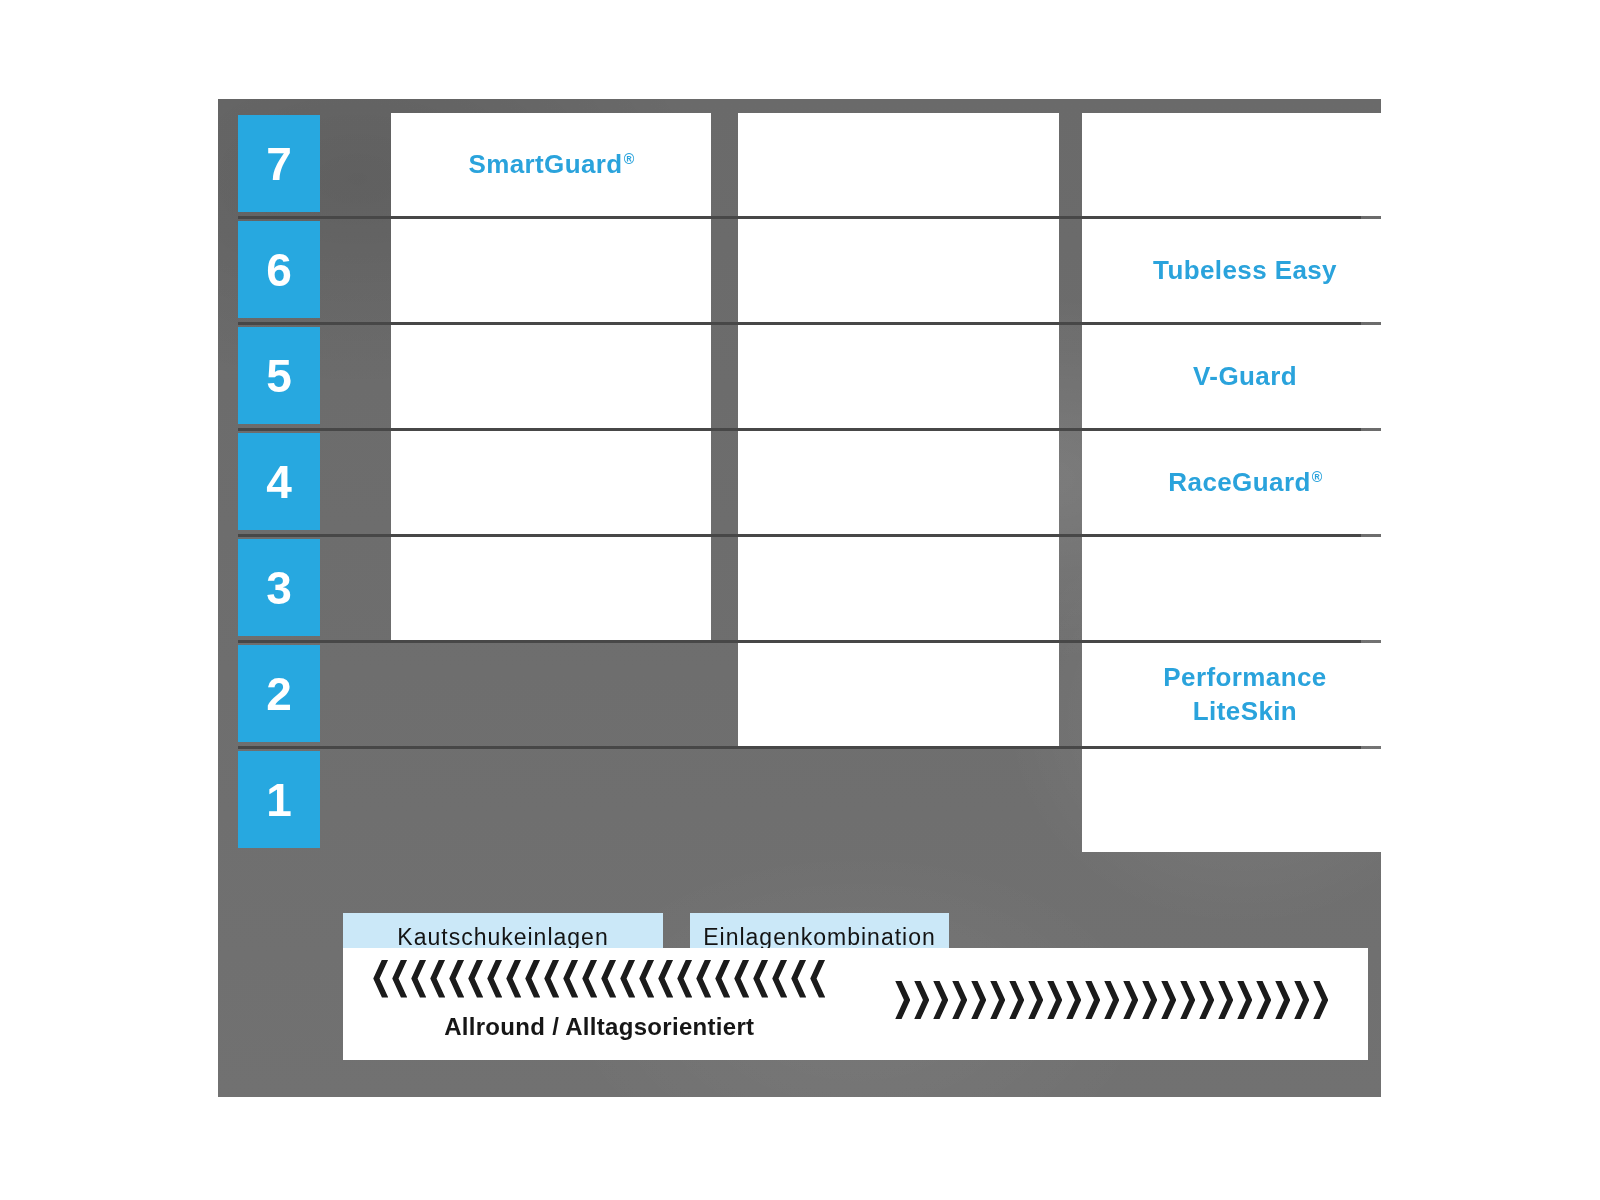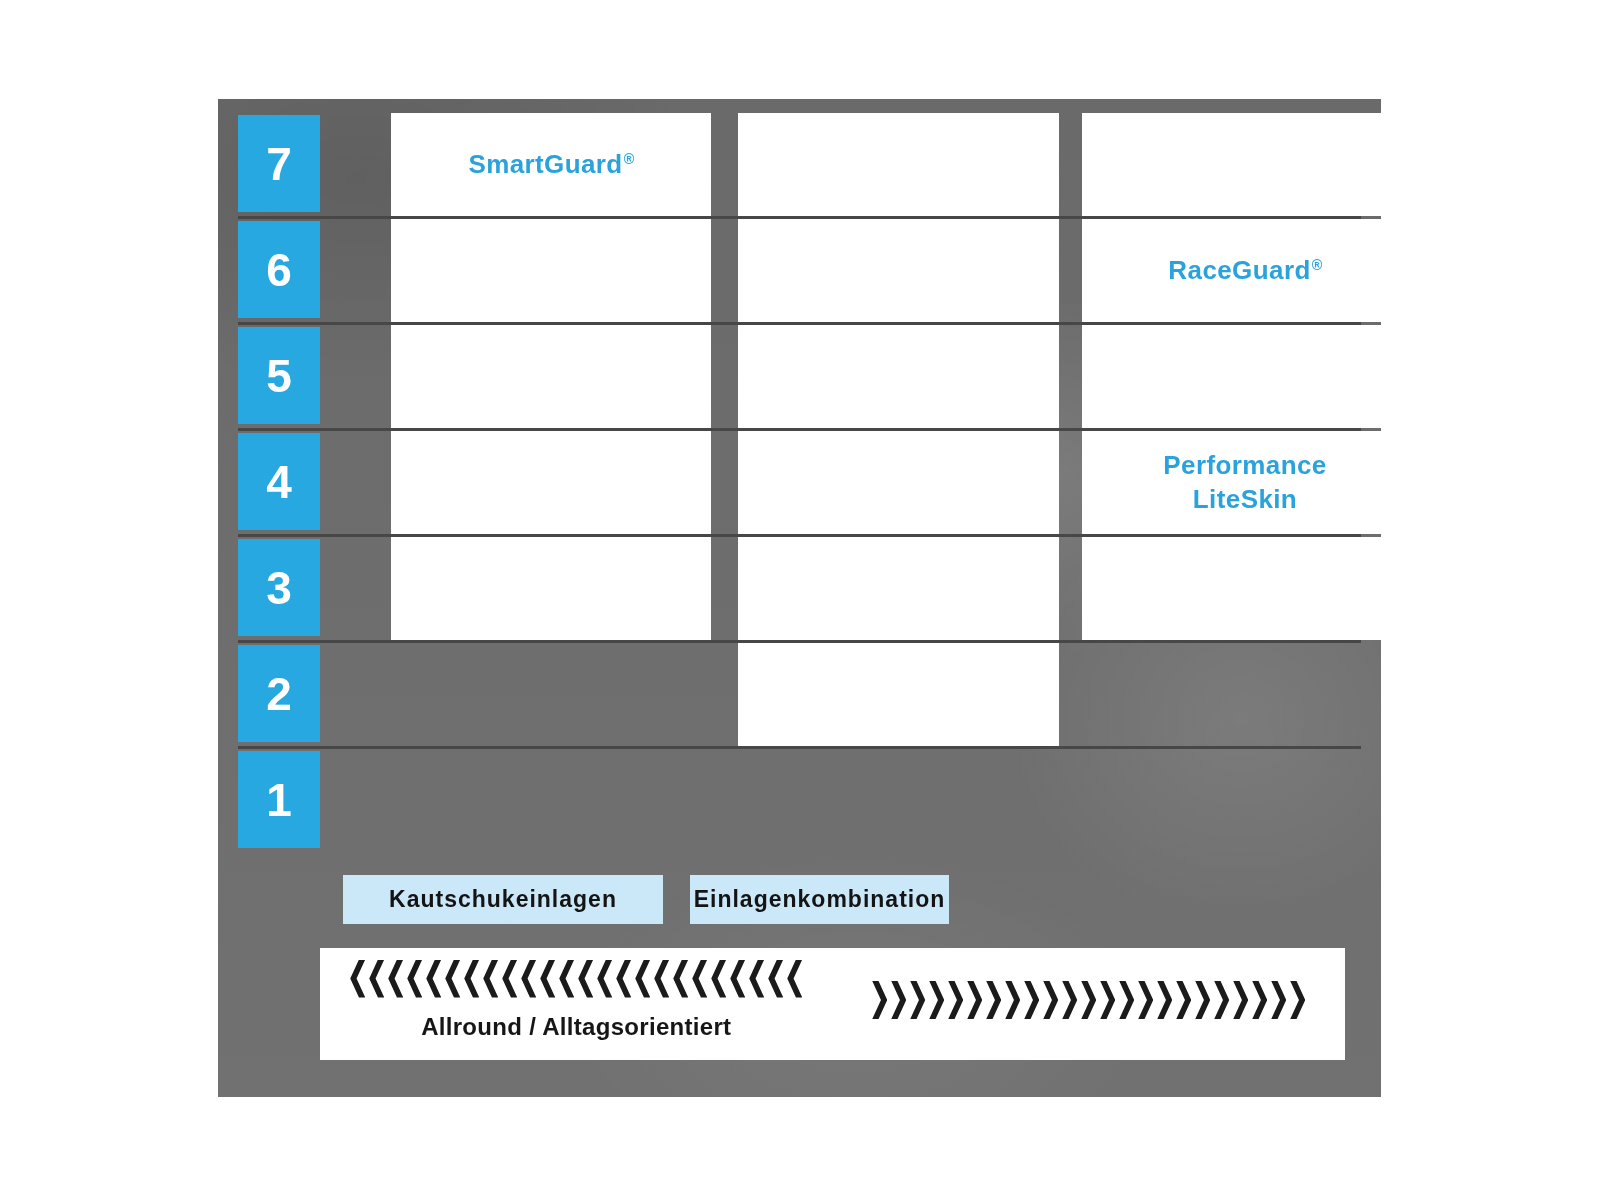--- a/index.html
+++ b/index.html
@@ -36,30 +36,30 @@
     height:103px;margin-bottom:3px;background:#ffffff;
     display:flex;align-items:center;justify-content:center;text-align:center;
   }
   .cell-label{
     font-size:26px;font-weight:700;color:#2aa3dc;
     line-height:1.3;letter-spacing:0.4px;
   }
   .cell-label sup{font-size:55%;vertical-align:super;position:relative;top:0.1em;left:1px;}
 
   .footer-bar{
-    position:absolute;top:776px;height:49px;background:#cbe8f8;
+    position:absolute;top:814px;height:49px;background:#cbe8f8;
     display:flex;align-items:center;justify-content:center;
-    font-size:23px;font-weight:700;color:#141414;letter-spacing:1px;
+    font-size:23px;font-weight:400;color:#141414;letter-spacing:1px;
   }
   .footer-col-1{left:125px;width:320px;}
   .footer-col-2{left:472px;width:259px;}
   .footer-col-3{left:816px;width:326px;}
 
   .legend{
-    position:absolute;left:102px;top:849px;width:1025px;height:112px;
+    position:absolute;left:125px;top:849px;width:1025px;height:112px;
     background:#ffffff;display:flex;
   }
   .legend-half{
     flex:1;display:flex;flex-direction:column;align-items:center;
     justify-content:center;gap:15px;padding-bottom:8px;
   }
   .chevrons{display:flex;gap:4px;height:38px;}
   .chev{width:15px;height:38px;background:#1b1b1b;flex:0 0 auto;}
   .chev.left{clip-path:polygon(100% 0,58% 0,0 50%,58% 100%,100% 100%,42% 50%);}
   .chev.right{clip-path:polygon(0 0,42% 0,100% 50%,42% 100%,0 100%,58% 50%);}
@@ -125,20 +125,26 @@
       <div class="cell">
           <span class="cell-label"></span>
         </div>
     </div>
 
     <div class="col col-3">
       <div class="cell">
           <span class="cell-label"></span>
         </div>
       <div class="cell">
+          <span class="cell-label">Tubeless Easy</span>
+        </div>
+      <div class="cell">
+          <span class="cell-label">V-Guard</span>
+        </div>
+      <div class="cell">
           <span class="cell-label">RaceGuard<sup>®</sup></span>
         </div>
       <div class="cell">
           <span class="cell-label"></span>
         </div>
       <div class="cell">
           <span class="cell-label">Performance<br>LiteSkin</span>
         </div>
       <div class="cell">
           <span class="cell-label"></span>

